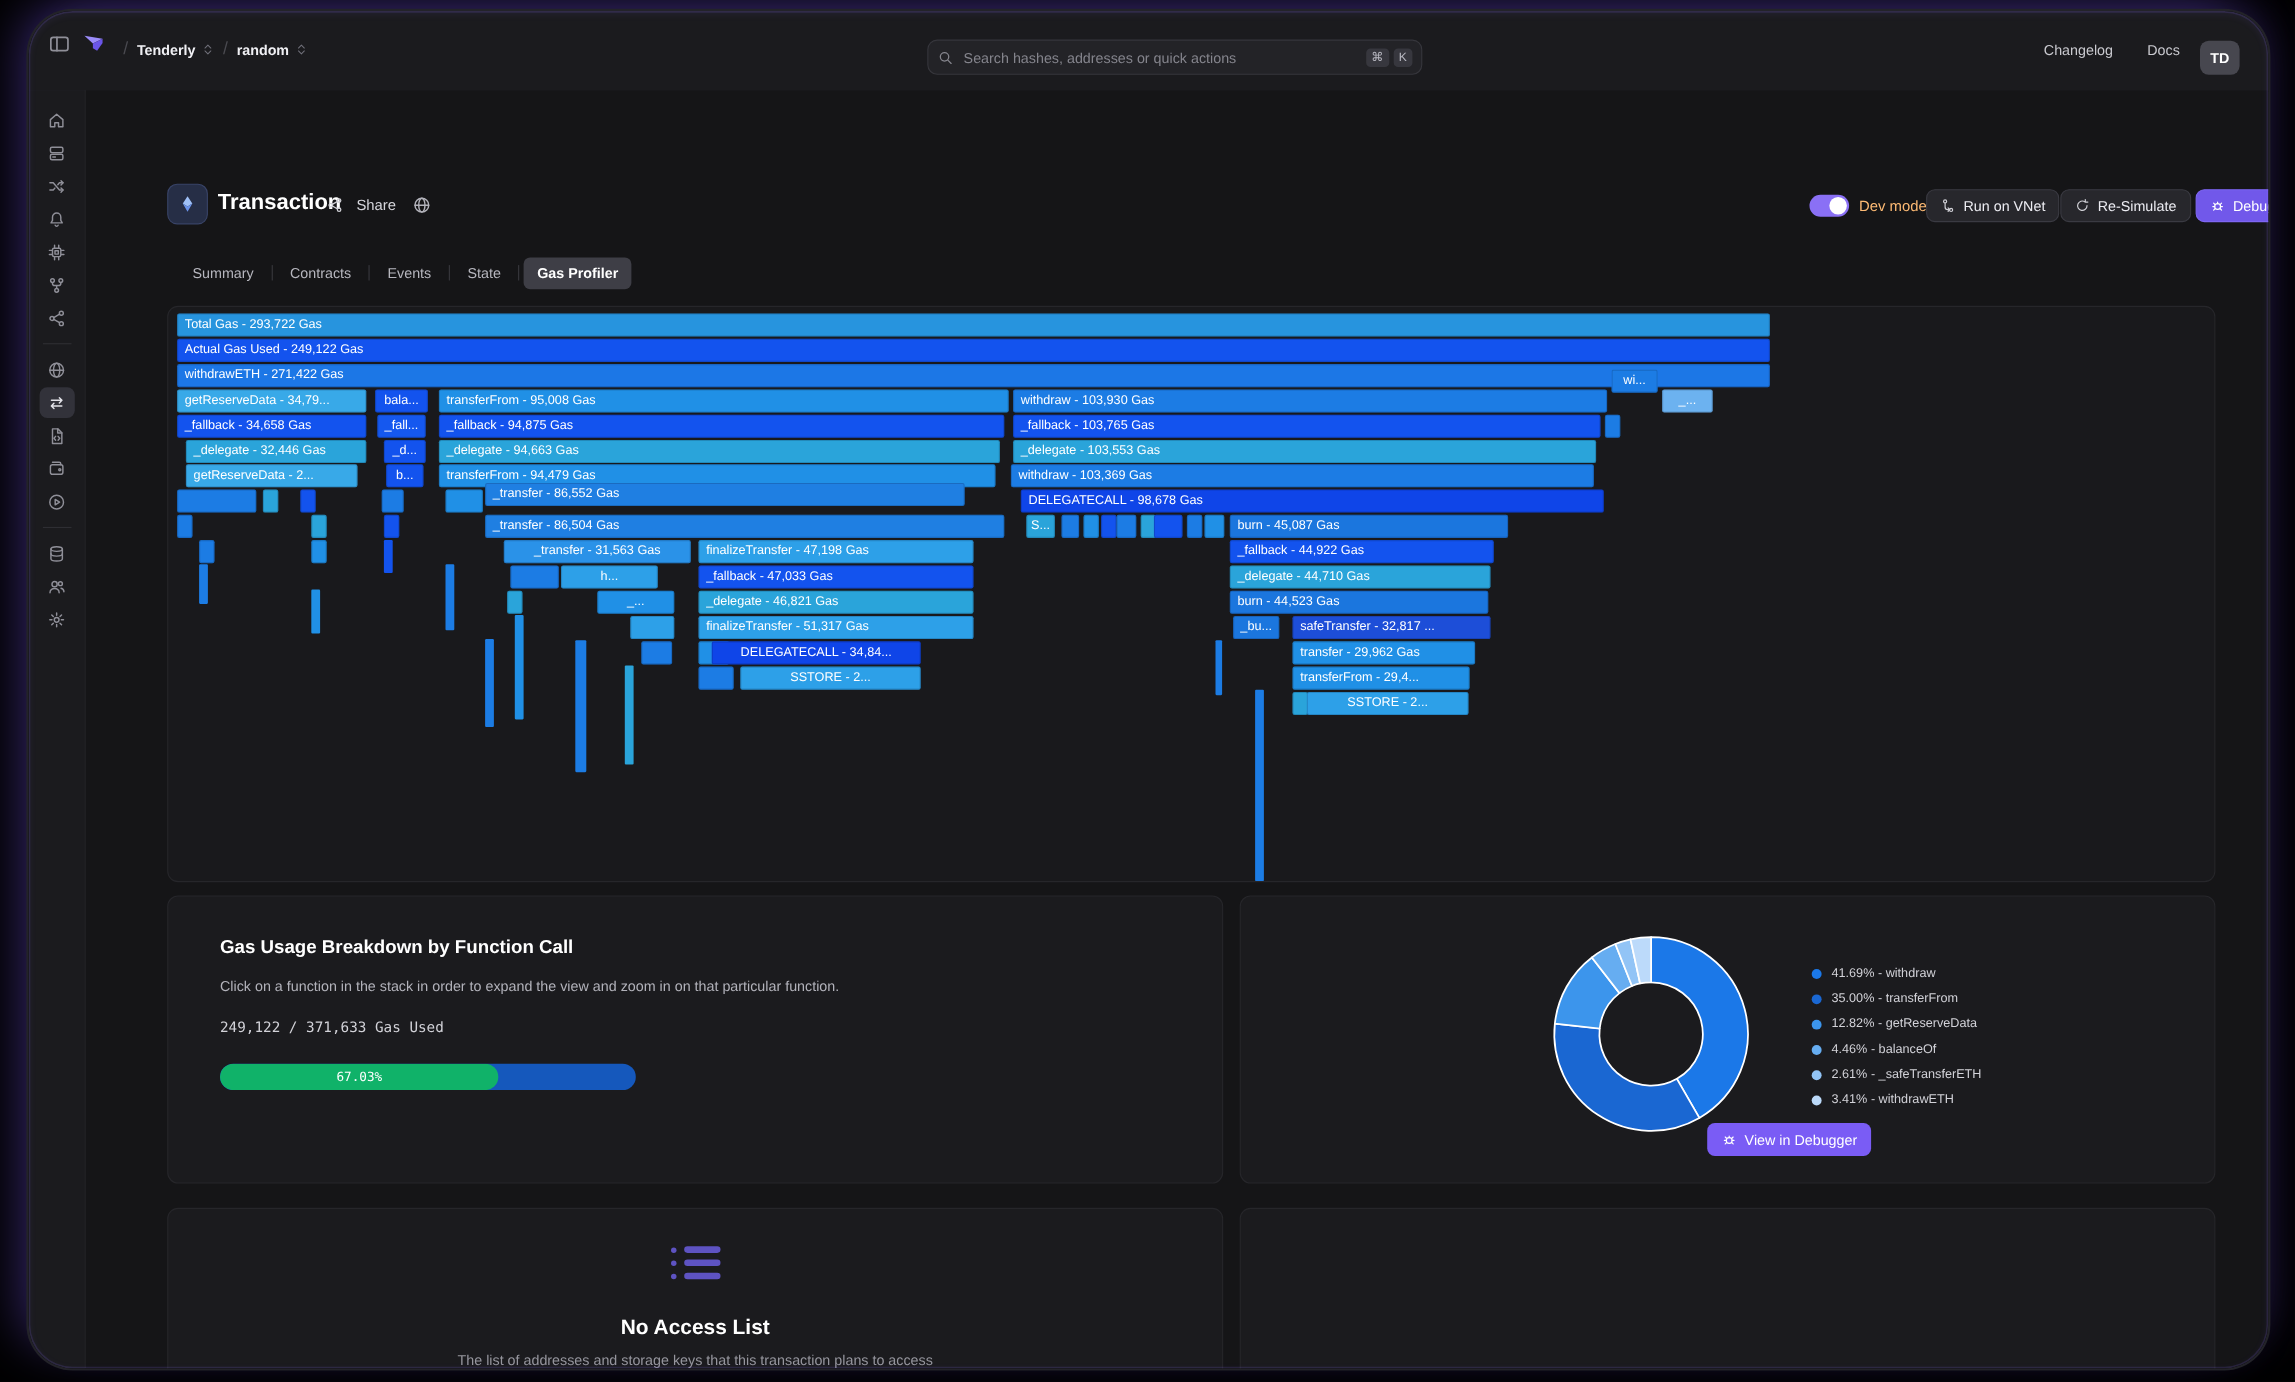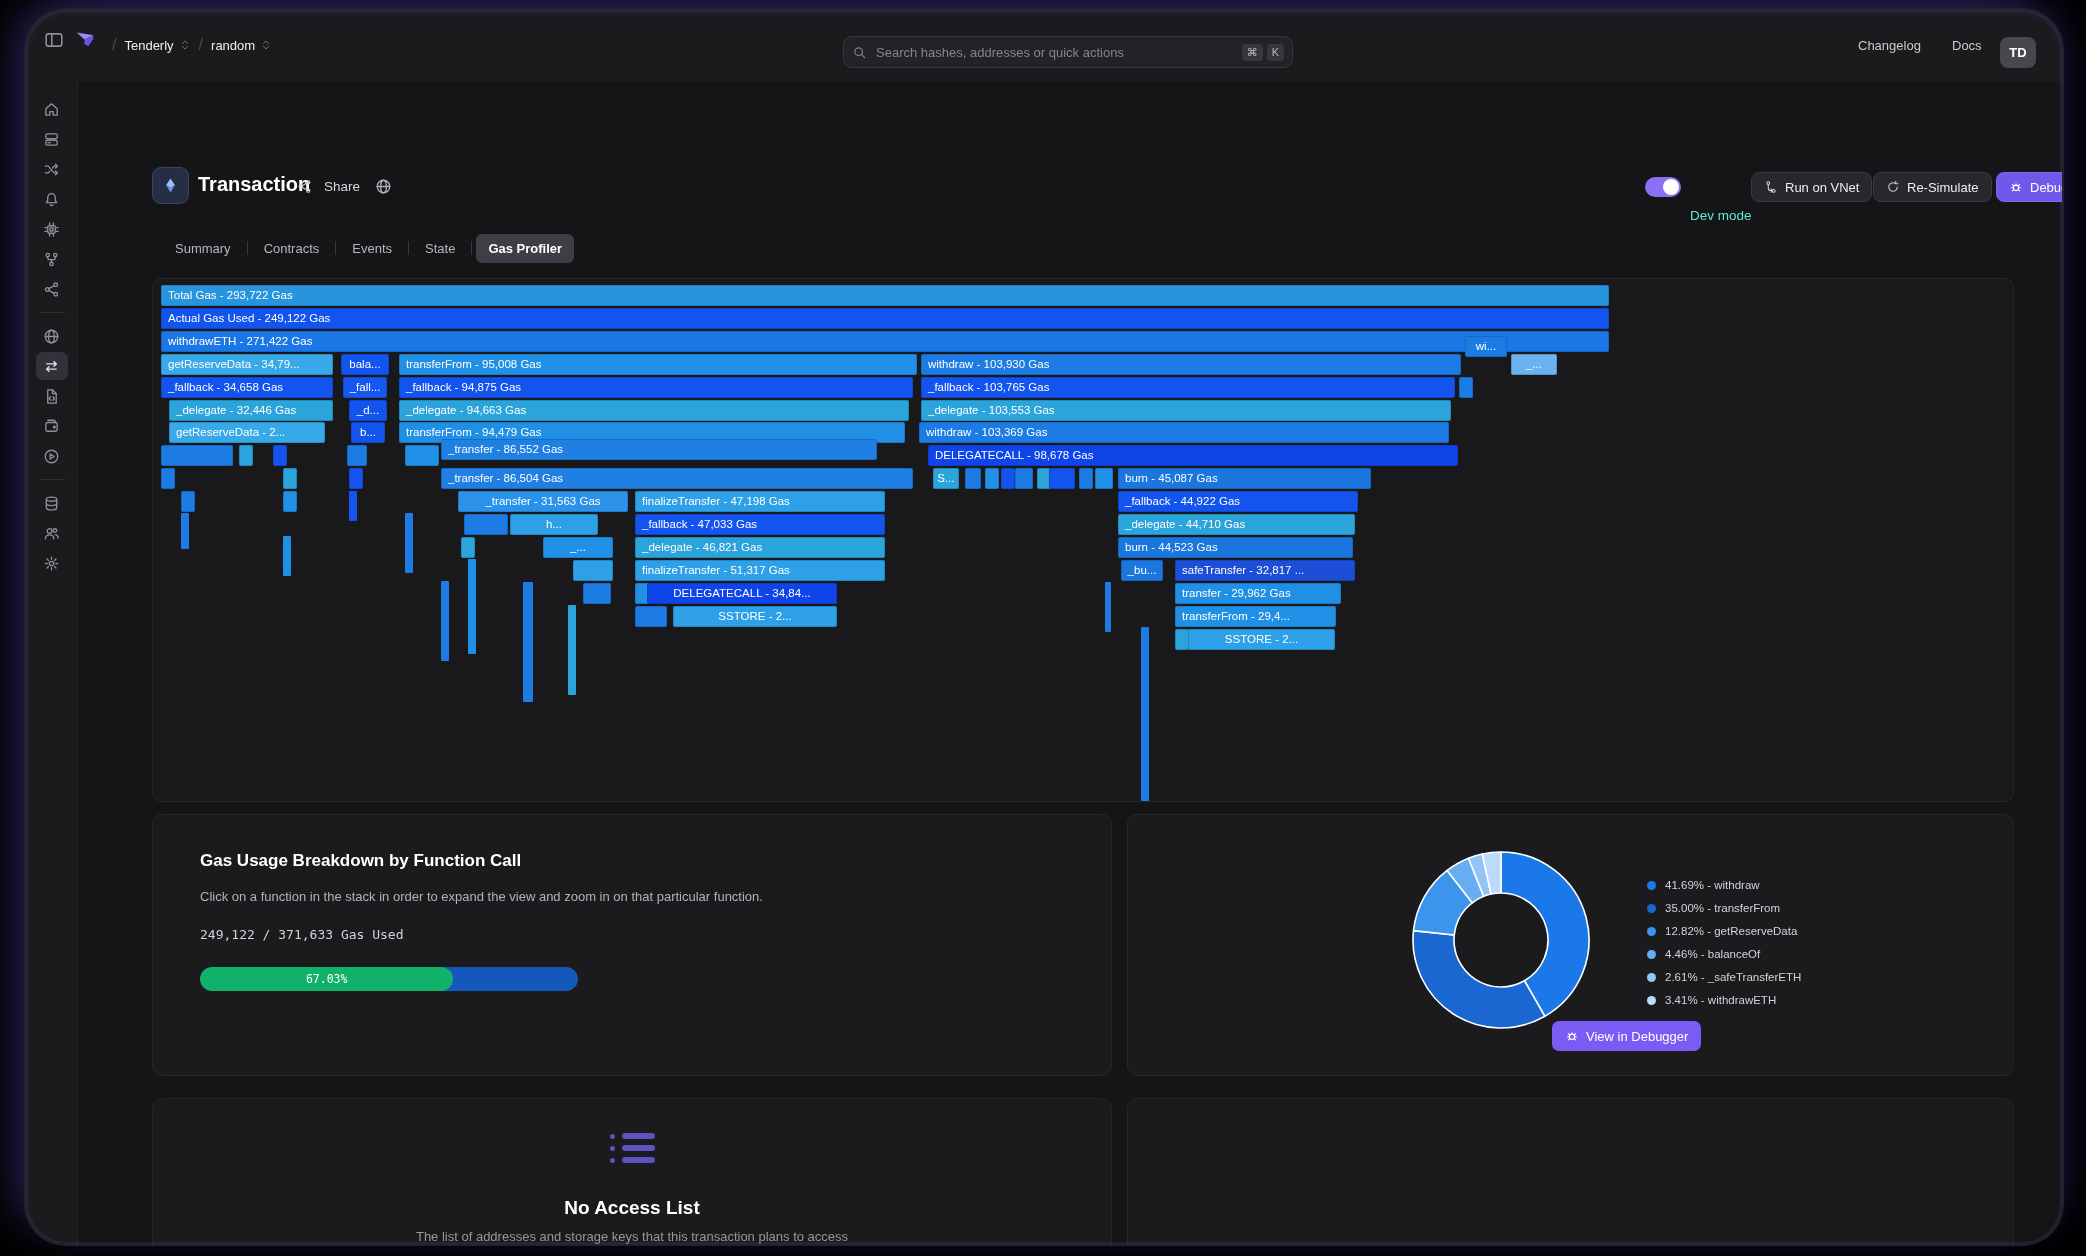--- a/index.html
+++ b/index.html
@@ -13,21 +13,21 @@
   .hdr{position:absolute;left:0;top:0;right:0;height:72px;background:#1b1b1e;border-bottom:1px solid #2a2a2e;}
   .sb{position:absolute;left:0;top:72px;width:52px;bottom:0;background:#1b1b1e;border-right:1px solid #26262a;
     display:flex;flex-direction:column;align-items:center;padding-top:12px;box-sizing:border-box;}
   .sb-item{width:32px;height:28px;display:flex;align-items:center;justify-content:center;border-radius:7px;margin:1px 0;cursor:pointer;}
   .sb-item.active{background:#32323a;}
   .sb-div{width:26px;height:1px;background:#2e2e33;margin:8px 0;}
   .icn{stroke:#8f8f98;fill:none;stroke-width:1.4;stroke-linecap:round;stroke-linejoin:round;}
   .sb-item.active .icn{stroke:#e2e2e8;}
   .main{position:absolute;left:52px;top:72px;right:0;bottom:0;background:#151517;}
   .panel{position:absolute;background:#1b1b1e;border:1px solid #26262a;border-radius:10px;box-sizing:border-box;}
-  .crumb{font-size:13px;color:#f0f0f4;font-weight:400;}
+  .crumb{font-size:13px;color:#f0f0f4;font-weight:700;}
   .crumb-sep{color:#4a4a50;font-weight:400;margin:0 8px;}
   .hlink{font-size:13px;color:#c9c9cf;cursor:pointer;}
   .search{position:absolute;left:817px;top:26px;width:450px;height:32px;background:#232327;border:1px solid #36363c;
     border-radius:9px;display:flex;align-items:center;padding:0 8px;box-sizing:border-box;}
   .search input{flex:1;background:transparent;border:none;outline:none;color:#d8d8de;font-size:13px;
     font-family:"Liberation Sans",sans-serif;margin-left:7px;}
   .search input::placeholder{color:#84848c;}
   .kbd{background:#37373e;border-radius:4px;color:#b9b9c2;font-size:11px;padding:2px 5px;margin-left:4px;line-height:13px;}
   .avatar{position:absolute;left:1974px;top:27px;width:36px;height:31px;background:#47474f;border-radius:8px;
     display:flex;align-items:center;justify-content:center;font-size:13px;font-weight:700;color:#fff;cursor:pointer;}
@@ -235,21 +235,21 @@
       <svg class="icn" width="17" height="17" viewBox="0 0 18 18" style="stroke:#b2b2ba;">
           <circle cx="9" cy="9" r="6.6"></circle>
           <ellipse cx="9" cy="9" rx="3" ry="6.6"></ellipse>
           <path d="M2.4 9h13.2"></path>
         </svg>
     </div>
 
     <div class="toggle">
         <div class="knob"></div>
       </div>
-    <span class="abs" style="left:1612px;top:98px;font-size:13.5px;color:#5eead4;margin-top:28px;">Dev mode</span>
+    <span class="abs" style="left:1612px;top:98px;font-size:13.5px;color:#fdba74;">Dev mode</span>
     <div class="toolbtn" style="left:1673px;top:90px;">
       <svg class="icn" width="14" height="14" viewBox="0 0 18 18" style="stroke:#cfcfd5;">
           <circle cx="5.5" cy="4" r="1.8"></circle>
           <circle cx="12.5" cy="14" r="1.8"></circle>
           <path d="M5.5 6v4.5a3 3 0 0 0 3 3h2"></path>
           <path d="M9 11.5l2 2-2 2"></path>
         </svg>
       <span>Run on VNet</span>
     </div>
     <div class="toolbtn" style="left:1795px;top:90px;">

